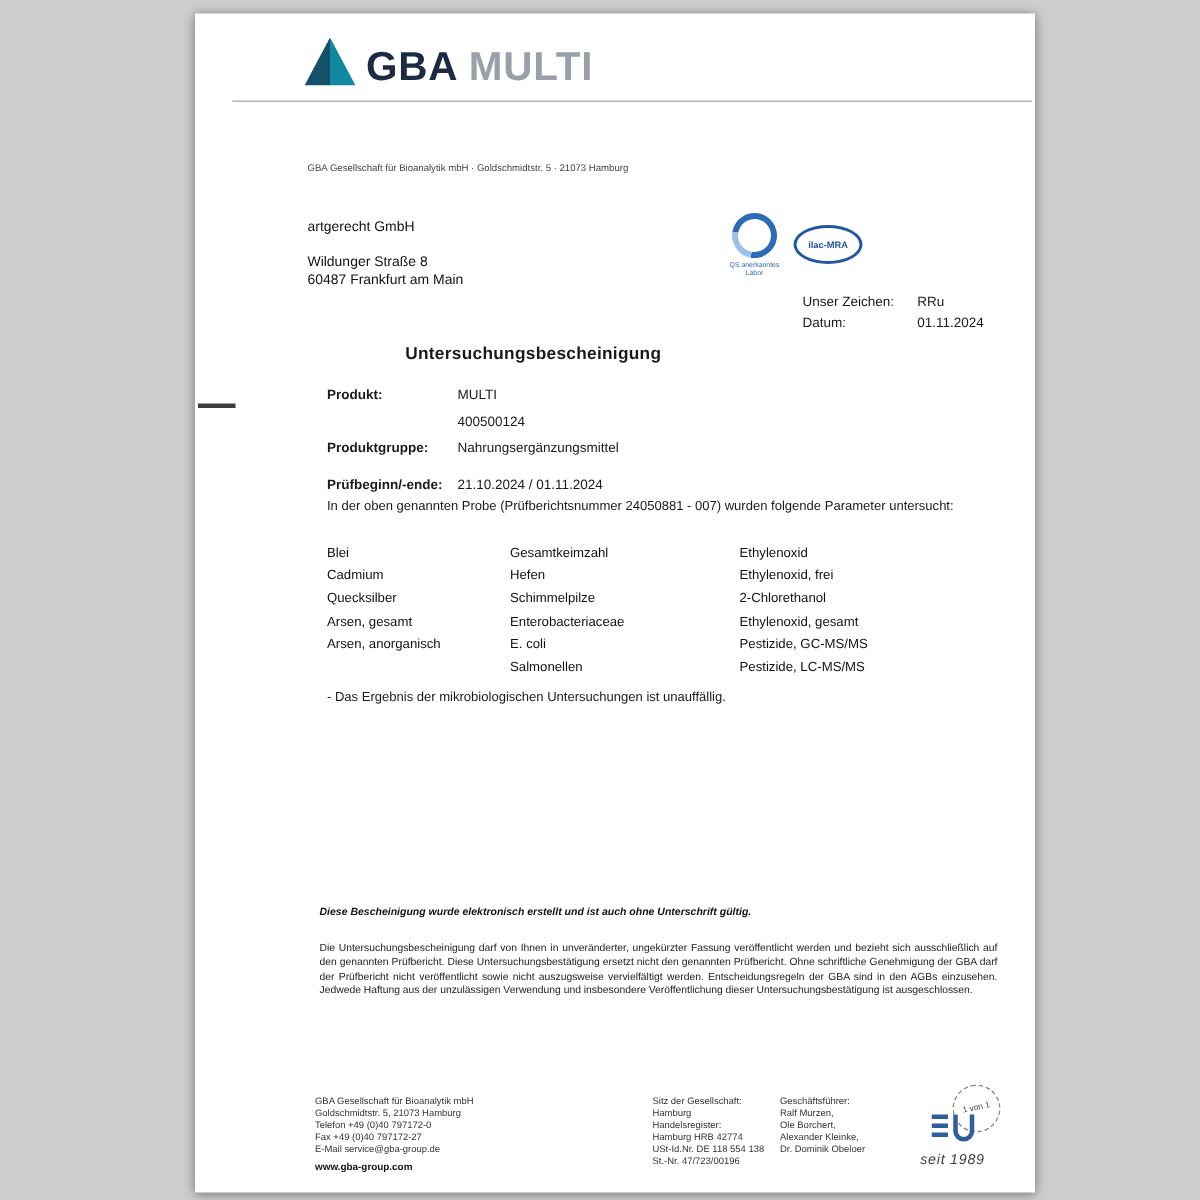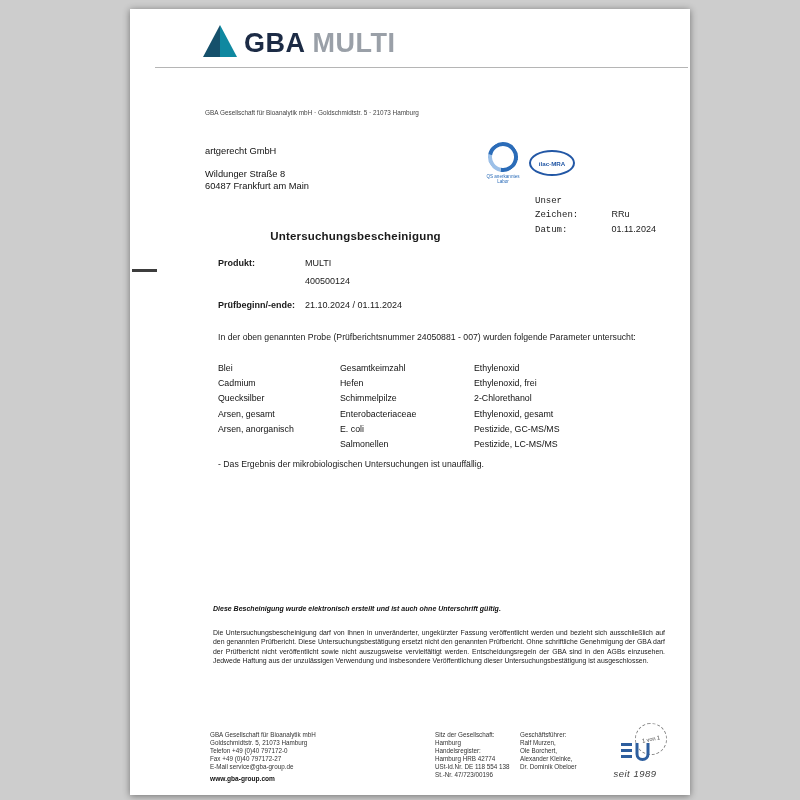--- a/index.html
+++ b/index.html
@@ -24,34 +24,34 @@
   .qs-label{margin-top:2px;font-size:4.6px;color:#2b6cb8;line-height:5.4px;}
   .acc-ilac{left:399px;top:141px;width:42px;height:22px;border:2.5px solid #2257a5;border-radius:50%;
             display:flex;align-items:center;justify-content:center;font-size:6.2px;font-weight:bold;color:#2257a5;}
   .acc-dakks{left:448px;top:135px;width:86px;}
   .dakks-row{display:flex;align-items:flex-end;gap:2px;}
   .dakks-word{font-size:13px;font-weight:bold;color:#9c4430;line-height:13px;}
   .dakks-sub{margin-top:2px;font-size:4.2px;line-height:5px;color:#666;}
 
   
   .meta{left:405px;top:185px;font-size:9px;line-height:14px;}
-  .meta .mlabel{display:inline-block;width:74px;font-family:Liberation Mono, monospace;}
+  .meta .mlabel{display:inline-block;width:74px;}
   .title{left:0;top:221px;width:451px;text-align:center;font-size:11.5px;font-weight:bold;letter-spacing:.2px;}
 
   
   .product{left:88px;top:246px;font-size:9px;}
   .prow{display:flex;line-height:17.5px;}
   .plabel{width:87px;font-weight:bold;}
   .prow.gap{margin-top:7px;}
 
   .intro{left:88px;top:323px;font-size:8.7px;white-space:nowrap;}
 
   
   .pcol{top:352px;font-size:8.8px;line-height:15.2px;color:#111;}
-  .pcol1{left:88px;}  .pcol2{left:210px;}  .pcol3{left:344px;}
+  .pcol1{left:88px;}  .pcol2{left:210px;}  .pcol3{left:363px;}
 
   .results{left:88px;top:450px;width:440px;font-size:8.7px;line-height:11.4px;}
   .results p{margin:0 0 4px 0;}
 
   .enote{left:83px;top:596px;font-size:7px;font-weight:bold;font-style:italic;color:#111;}
   .disclaimer{left:83px;top:619px;width:452px;font-size:6.9px;line-height:9.3px;color:#222;text-align:justify;}
 
   
   .fcol{top:722px;font-size:6.3px;line-height:7.9px;color:#333;}
   .fcompany{left:80px;}
@@ -115,20 +115,24 @@
     <div class="abs title">Untersuchungsbescheinigung</div>
 
     <div class="abs product">
       <div class="prow">
         <span class="plabel">Produkt:</span>
         <span>MULTI</span>
       </div>
       <div class="prow">
         <span class="plabel"></span>
         <span>400500124</span>
+      </div>
+      <div class="prow">
+        <span class="plabel">Produktgruppe:</span>
+        <span>Nahrungsergänzungsmittel</span>
       </div>
       <div class="prow gap">
         <span class="plabel">Prüfbeginn/-ende:</span>
         <span>21.10.2024  /  01.11.2024</span>
       </div>
     </div>
 
     <div class="abs intro">In der oben genannten Probe (Prüfberichtsnummer 24050881 - 007) wurden folgende Parameter untersucht:</div>
 
     <div class="abs pcol pcol2 prelines">Gesamtkeimzahl

